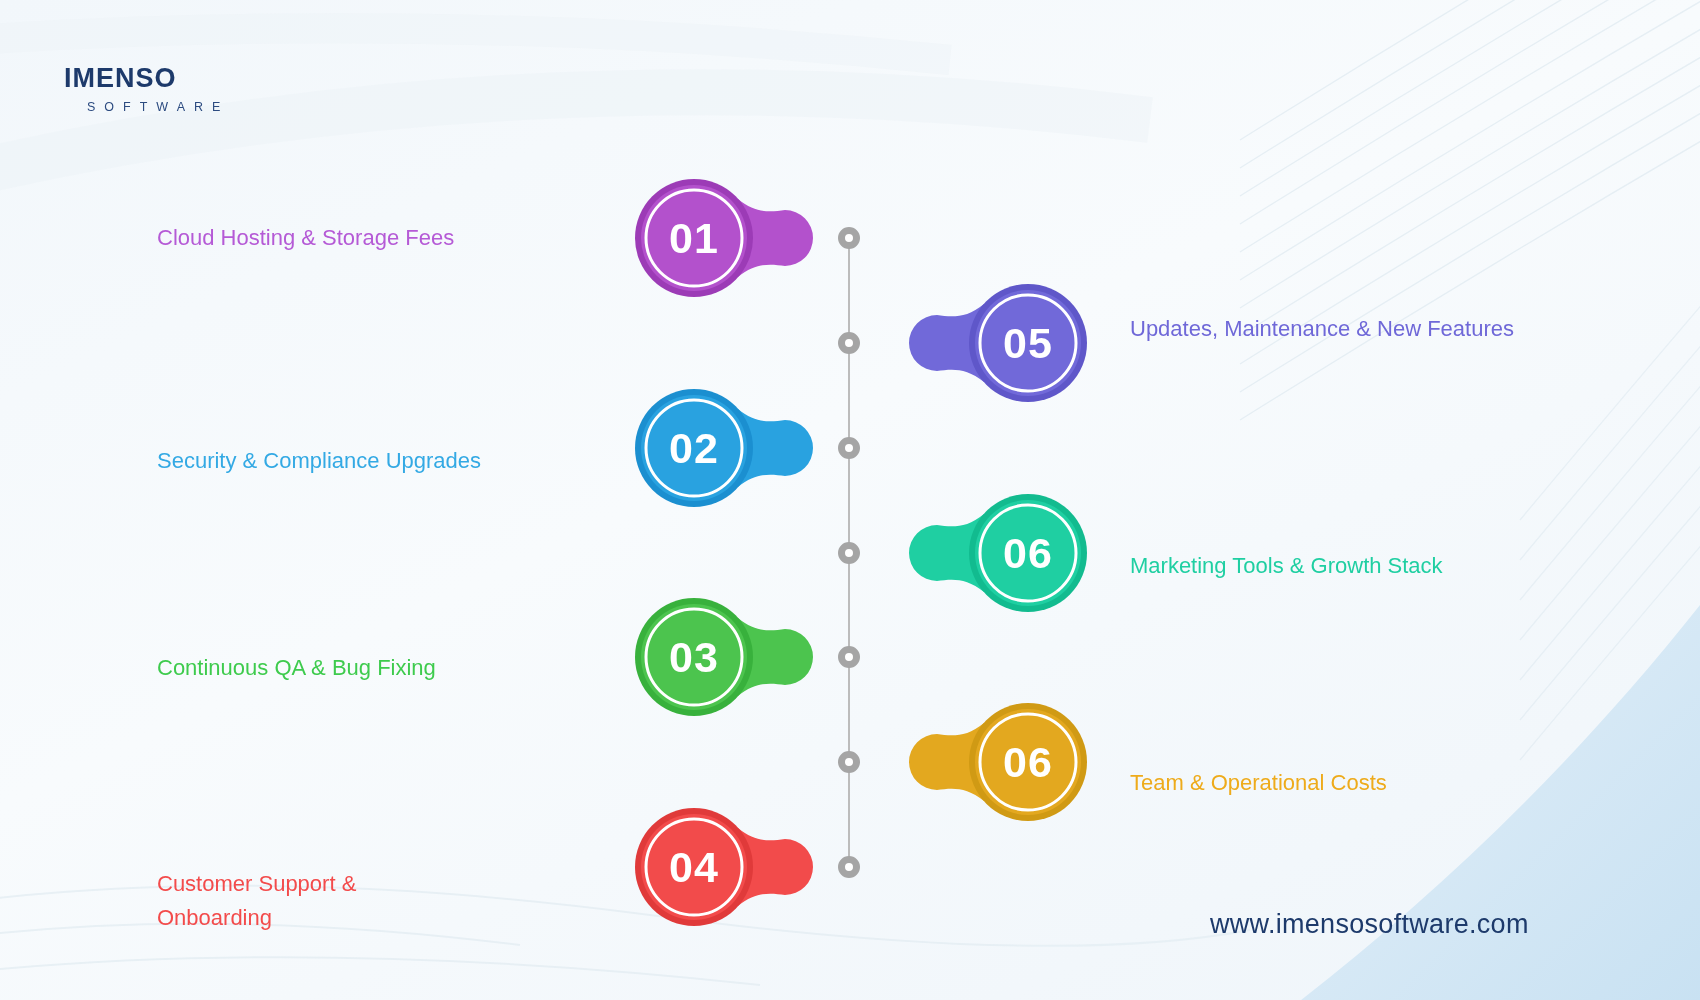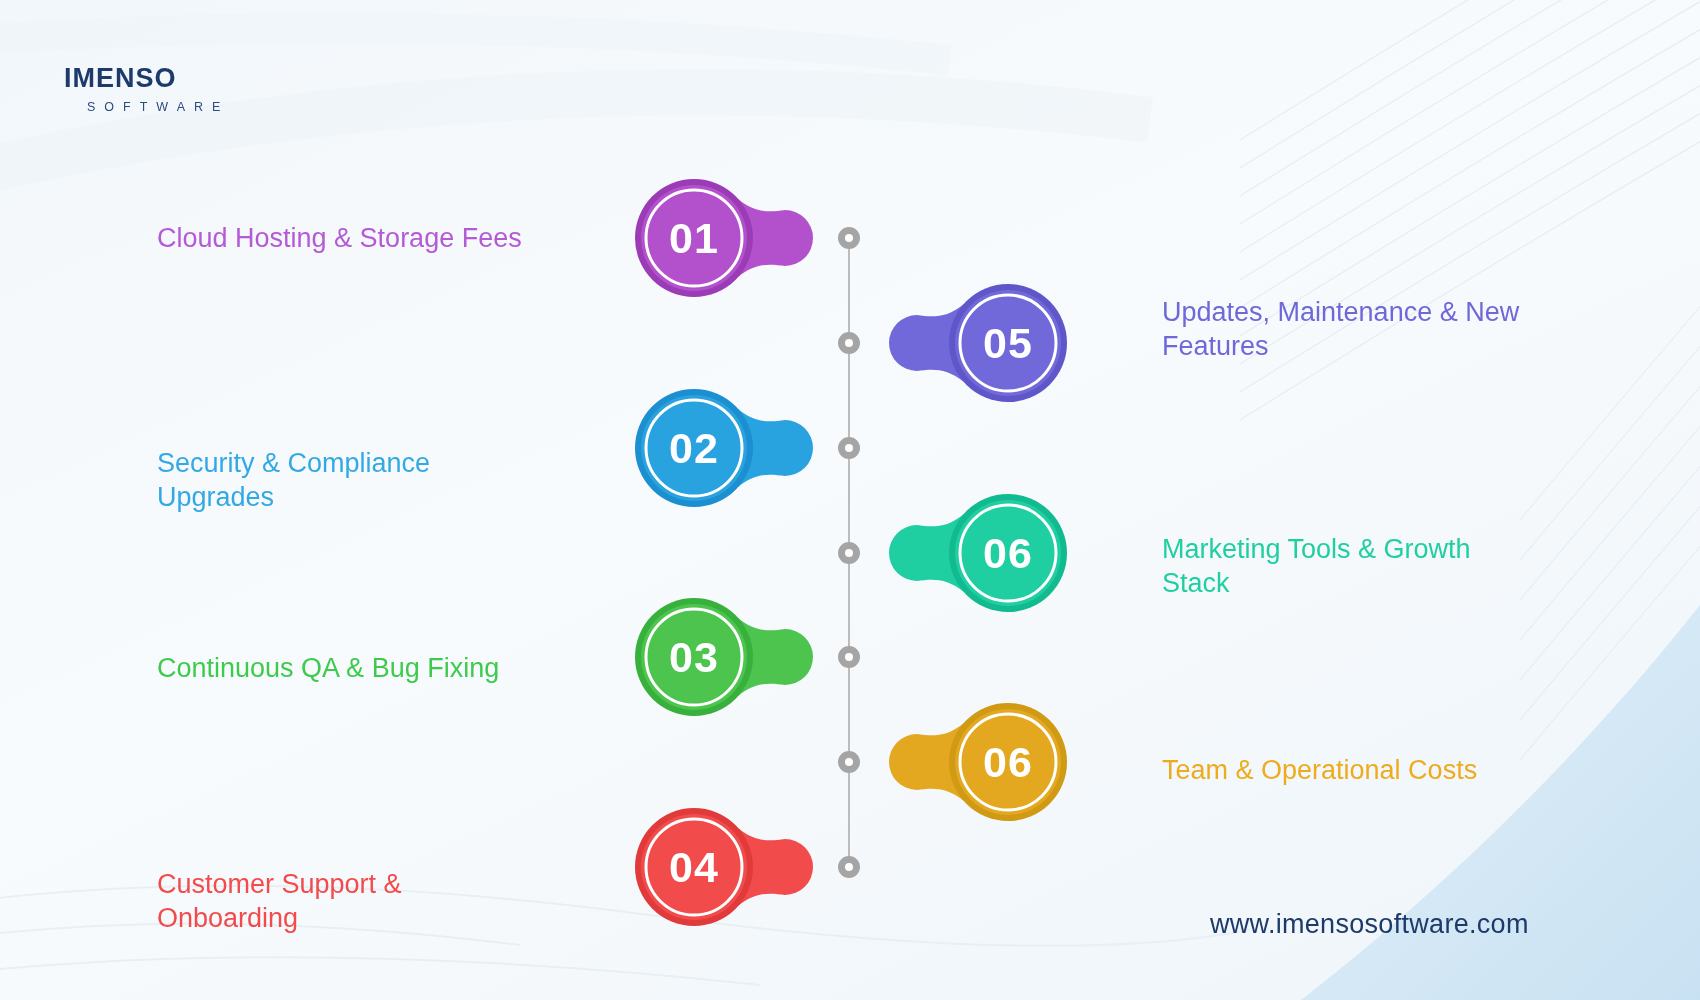--- a/index.html
+++ b/index.html
@@ -26,45 +26,45 @@
     border:7px solid #a5a5a5;background:#ffffff;box-sizing:border-box;
   }
   .n0{top:227px}.n1{top:332px}.n2{top:437px}.n3{top:542px}.n4{top:646px}.n5{top:751px}.n6{top:856px}
 
   
   .item{position:absolute;left:0;width:1700px;height:132px;}
   .r0{top:172px}.r1{top:277px}.r2{top:382px}.r3{top:487px}.r4{top:591px}.r5{top:696px}.r6{top:801px}
 
   .badge{position:absolute;width:190px;height:132px;}
   .item.left  .badge{left:628px;}
-  .item.right .badge{left:884px;}
+  .item.right .badge{left:904px;}
   .item.right .badge svg{transform:scaleX(-1);}
   .badge svg{position:absolute;left:0;top:0;}
   .tail{fill:var(--c);}
   .c-outer{fill:var(--cd);}
   .c-main{fill:var(--c);}
   .c-ring{fill:none;stroke:#ffffff;stroke-width:3px;}
   .num{
     position:absolute;left:66px;top:66px;transform:translate(-50%,-50%);
     color:#ffffff;font-size:43px;font-weight:bold;letter-spacing:1px;
   }
   .item.right .num{left:124px;}
 
   .label{
     position:absolute;transform:translateY(-50%);
-    font-size:27px;line-height:34px;font-weight:500;color:var(--lc);
+    font-size:22px;line-height:34px;font-weight:500;color:var(--lc);
   }
   .item.left  .label{left:157px;}
-  .item.right .label{left:1130px;margin-left:32px;}
+  .item.right .label{left:1130px;}
   .i0 .label{top:66px;white-space:nowrap;}
   .i1 .label{top:52px;max-width:440px;}
-  .i2 .label{top:79px;max-width:330px;margin-top:19px;}
+  .i2 .label{top:79px;max-width:330px;}
   .i3 .label{top:79px;max-width:380px;}
   .i4 .label{top:77px;white-space:nowrap;}
-  .i5 .label{top:74px;white-space:nowrap;}
+  .i5 .label{top:87px;white-space:nowrap;}
   .i6 .label{top:100px;max-width:310px;}
 
   
   .website{
     position:absolute;left:1210px;top:909px;font-size:27px;font-weight:500;
     color:#1d3a6b;letter-spacing:0.3px;
   }
 </style>
 </head>
 <body>

